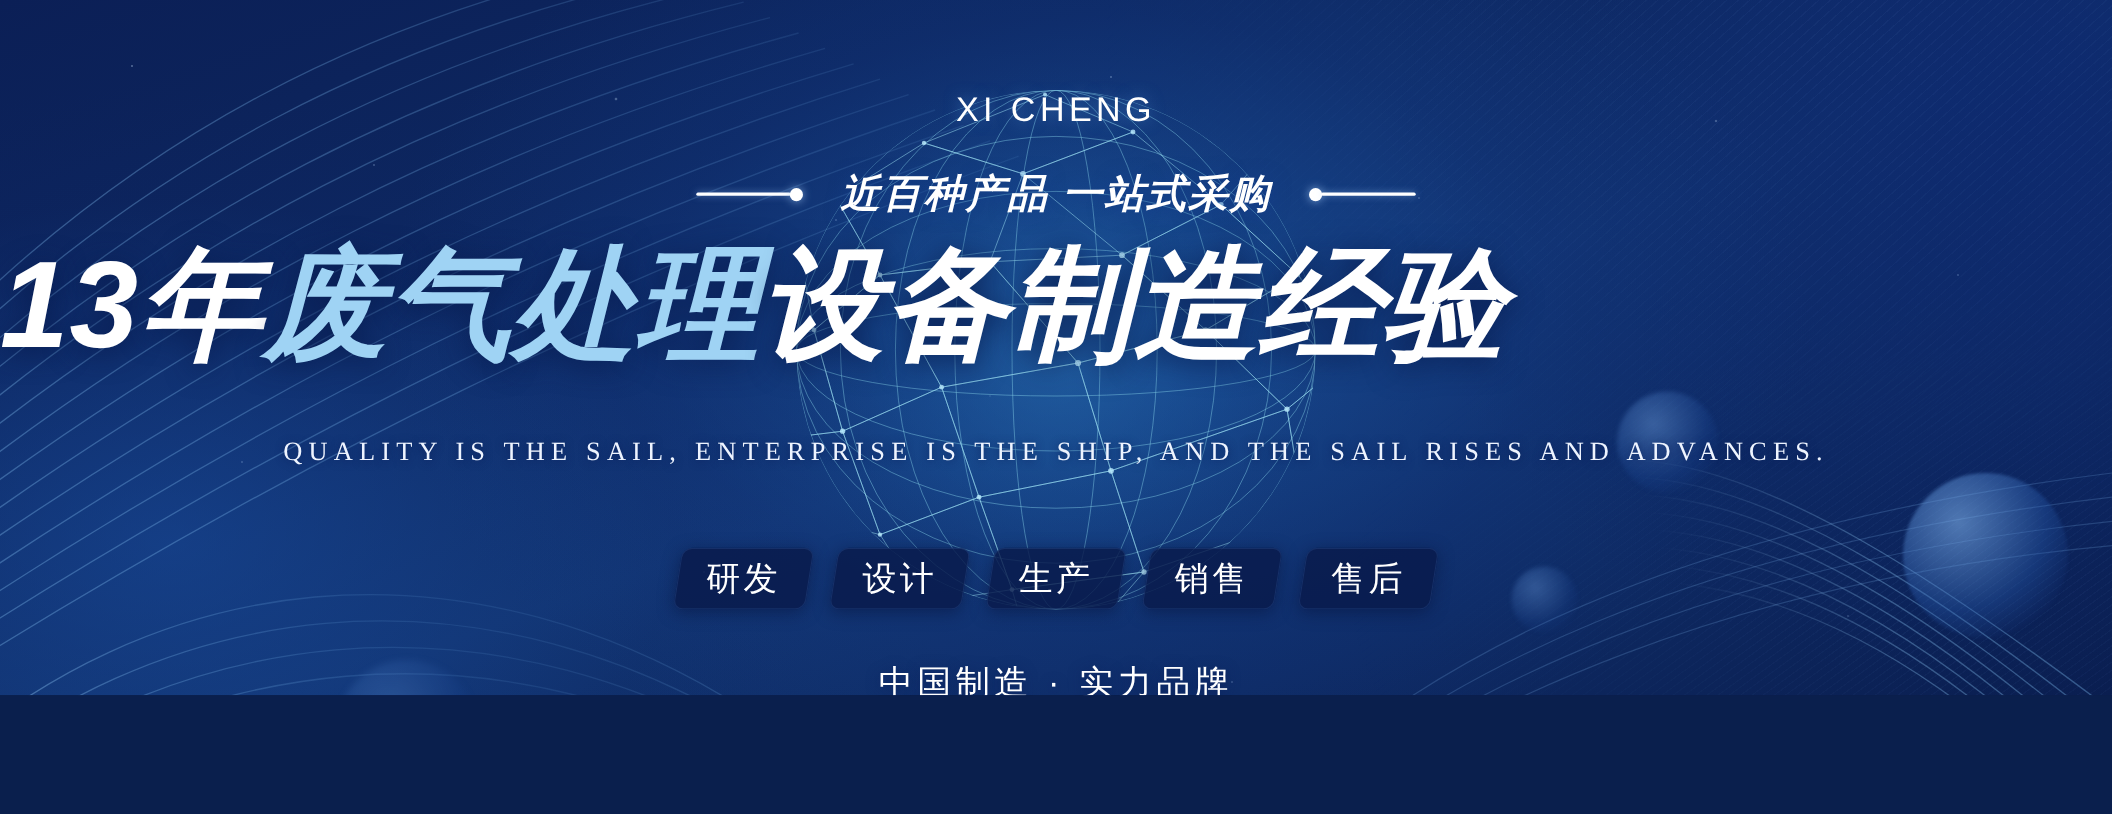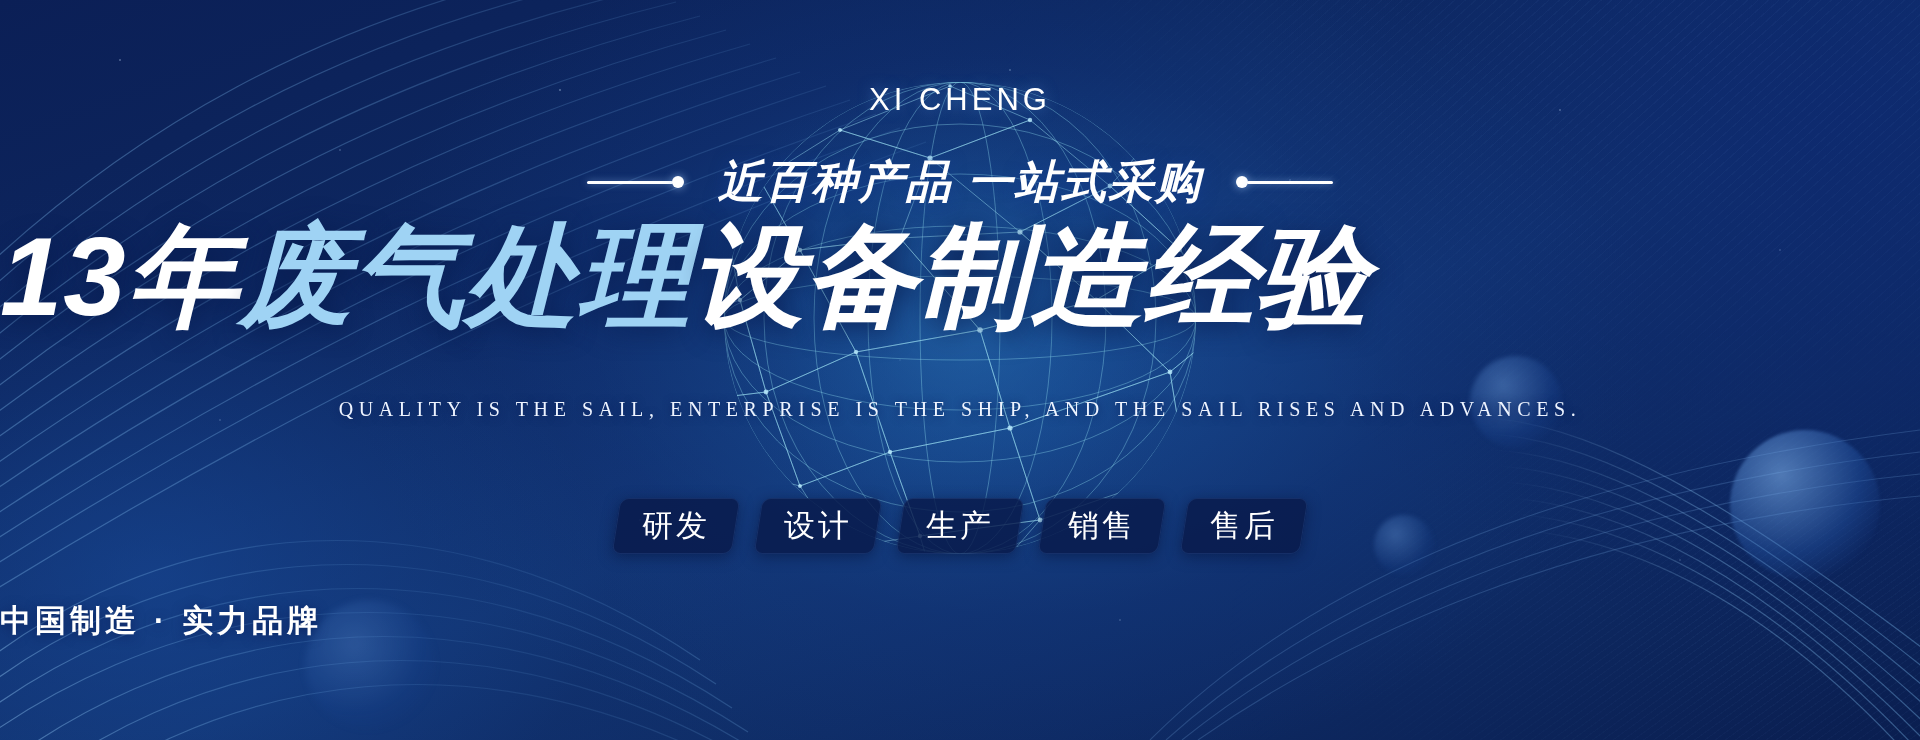--- a/index.html
+++ b/index.html
@@ -1,19 +1,19 @@
 <!DOCTYPE html>
 <html><head>
 <meta charset="utf-8">
 <style>
   html,body{margin:0;padding:0;background:#0a1f4d;}
   *{box-sizing:border-box;}
   .banner{
     position:relative;
-    width:1920px;height:740px;
+    width:1920px;height:632px;
     overflow:hidden;
     font-family:"Liberation Sans","DejaVu Sans",sans-serif;
     background:
       radial-gradient(ellipse 900px 620px at 52% 46%, rgba(30,95,175,0.55) 0%, rgba(20,62,140,0.25) 45%, rgba(10,30,92,0) 72%),
       radial-gradient(ellipse 760px 520px at 8% 78%, rgba(26,80,165,0.48) 0%, rgba(12,38,105,0.10) 60%, rgba(8,26,80,0) 80%),
       radial-gradient(ellipse 700px 640px at 96% 16%, rgba(13,40,110,0.85) 0%, rgba(10,30,92,0.2) 65%, rgba(9,28,86,0) 85%),
       linear-gradient(160deg,#0b1f56 0%,#0d2760 28%,#123572 55%,#0e2a63 78%,#0a1e50 100%);
   }
 
   
@@ -88,41 +88,41 @@
   }
   .orn{display:flex;align-items:center;gap:0;}
   .orn .bar{display:block;width:86px;height:3px;background:#ffffff;border-radius:2px;
             box-shadow:0 0 7px rgba(160,205,255,.5);}
   .orn .dot{display:block;width:12px;height:12px;border-radius:50%;background:#ffffff;
             box-shadow:0 0 9px rgba(170,210,255,.7);}
   .orn.left .dot{margin-left:-1px;}
   .orn.right .dot{margin-right:-1px;}
 
   .subtitle{
-    color:#ffffff;font-size:45px;font-weight:700;letter-spacing:2px;
+    color:#ffffff;font-size:36px;font-weight:700;letter-spacing:2px;
     font-style:italic;white-space:nowrap;
     text-shadow:0 2px 16px rgba(20,60,140,.85);
     font-family:"Liberation Sans","DejaVu Sans",sans-serif;
   }
 
   .headline{
     position:absolute;left:0;right:0;top:218px;
     white-space:nowrap;
     font-size:112px;font-weight:700;font-style:italic;
     letter-spacing:1px;line-height:1.05;
     text-shadow:0 4px 26px rgba(8,28,80,.9);
   }
   .headline .w{color:#ffffff;}
   .headline .hl{color:#9fd3f4;}
 
   .tagline{
     position:absolute;left:0;right:0;top:398px;
     text-align:center;color:#eef4ff;
     font-family:"Liberation Serif","DejaVu Serif",serif;
-    font-size:20px;font-weight:400;letter-spacing:5.6px;
+    font-size:24px;font-weight:400;letter-spacing:5.6px;
     white-space:nowrap;
     text-shadow:0 1px 8px rgba(10,30,90,.9);
   }
 
   .tags{
     position:absolute;left:0;right:0;top:498px;
     display:flex;justify-content:center;align-items:center;gap:22px;
   }
   .tag{
     position:relative;
@@ -135,22 +135,22 @@
     box-shadow:inset 0 0 0 1px rgba(80,130,205,0.18), 0 3px 14px rgba(5,18,58,.5);
   }
   .tag span{
     transform:skewX(9deg);
     color:#ffffff;font-size:31px;font-weight:400;letter-spacing:3px;
     white-space:nowrap;
   }
 
   .footer-line{
     position:absolute;left:0;right:0;top:600px;
-    text-align:left;color:#ffffff;
-    font-size:31px;font-weight:700;letter-spacing:4px;
+    text-align:center;color:#ffffff;
+    font-size:31px;font-weight:400;letter-spacing:4px;
     text-shadow:0 2px 12px rgba(10,30,90,.8);
     white-space:nowrap;
   }
   .footer-line .sep{padding:0 14px;color:#ffffff;}
 </style>
 </head>
 <body>
 
 <div class="banner">
 

